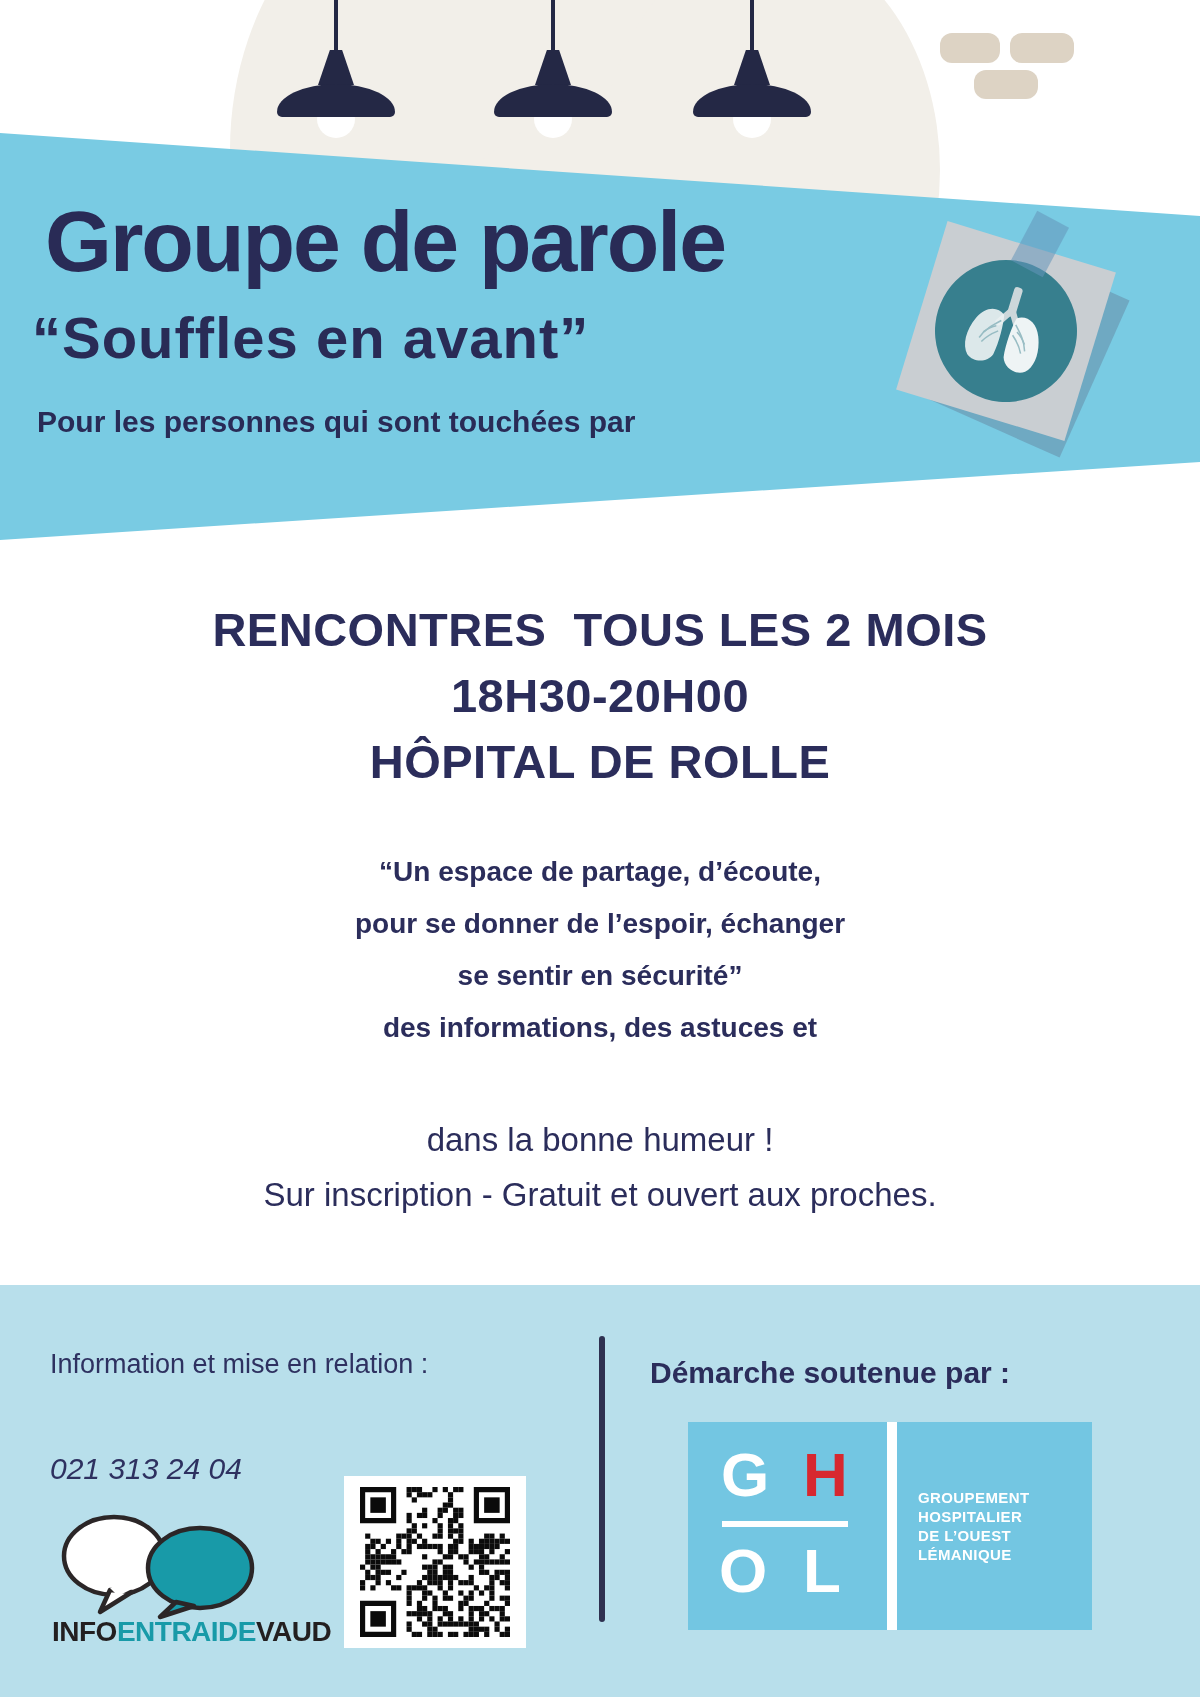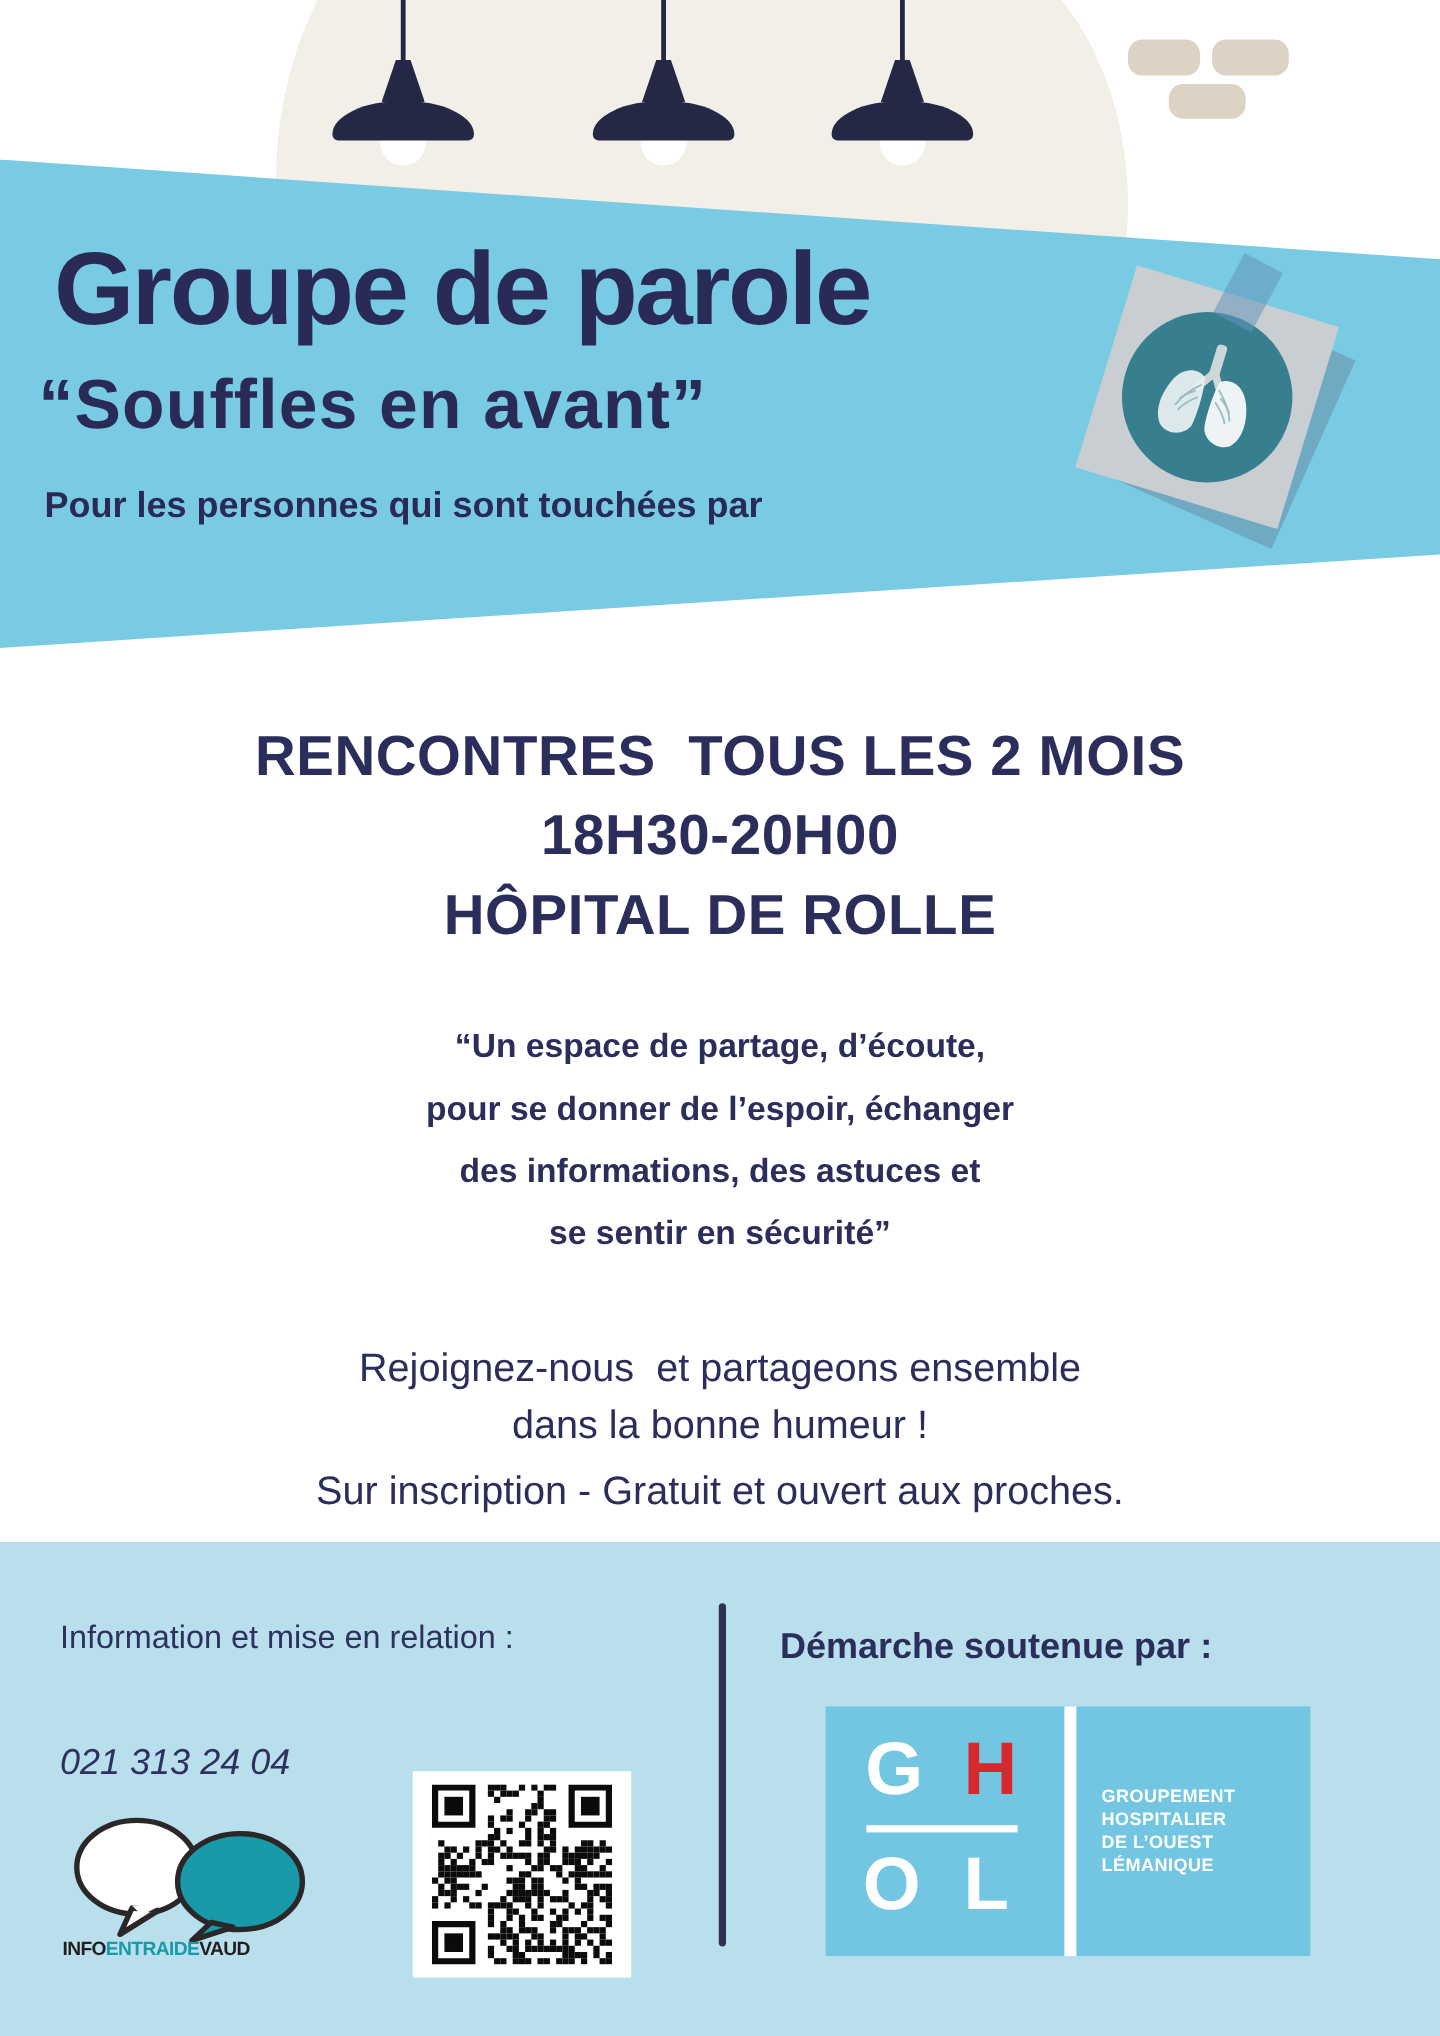--- a/index.html
+++ b/index.html
@@ -53,21 +53,21 @@
   .quote{top:846px;font-size:28px;line-height:52px;font-weight:700;}
   .join{top:1116px;font-size:33px;line-height:47px;font-weight:500;}
   .join .gap{margin-top:8px;}
 
   
   .footer{left:0;top:1285px;width:1200px;height:412px;background:#b8dfeb;}
   .f-head{left:50px;top:1349px;font-size:27px;font-weight:500;color:#2e3160;}
   .f-email{left:50px;top:1410px;font-size:30px;font-weight:500;color:#2e3160;}
   .f-phone{left:50px;top:1452px;font-size:30px;font-weight:500;color:#2e3160;font-style:italic;}
   .bubbles{left:48px;top:1512px;}
-  .brand{left:52px;top:1616px;font-size:16px;font-weight:800;letter-spacing:-0.5px;color:#231f20;}
+  .brand{left:52px;top:1616px;font-size:28px;font-weight:800;letter-spacing:-0.5px;color:#231f20;}
   .brand .teal{color:#189aa8;}
   .qrbox{left:344px;top:1476px;width:182px;height:172px;background:#ffffff;display:flex;align-items:center;justify-content:center;}
   .divider{left:599px;top:1336px;width:6px;height:286px;background:#2e3150;border-radius:3px;}
   .s-head{left:650px;top:1356px;width:480px;text-align:left;font-size:30px;font-weight:700;color:#2b2d5b;}
 
   
   .ghol{left:688px;top:1422px;width:404px;height:208px;background:#73c6e2;}
   .ghol .bar{position:absolute;left:199px;top:0;width:10px;height:208px;background:#ffffff;}
   .ghol .lt{position:absolute;font-size:62px;font-weight:700;color:#ffffff;line-height:62px;}
   .ghol .g{left:33px;top:22px;}
@@ -142,26 +142,25 @@
 
   <div class="abs center meeting">
     <div class="prewrap">RENCONTRES  TOUS LES 2 MOIS</div>
     <div>18H30-20H00</div>
     <div>HÔPITAL DE ROLLE</div>
   </div>
 
   <div class="abs center quote">
     <div>“Un espace de partage, d’écoute,</div>
     <div>pour se donner de l’espoir, échanger</div>
+    <div>se sentir en sécurité”</div>
     <div>des informations, des astuces et</div>
-    <div>se sentir en sécurité”</div>
   </div>
 
   <div class="abs center join">
-    <div class="prewrap">Rejoignez-nous  et partageons ensemble</div>
     <div>dans la bonne humeur !</div>
     <div class="gap">Sur inscription - Gratuit et ouvert aux proches.</div>
   </div>
 
   <div class="abs footer"></div>
   <div class="abs f-head">Information et mise en relation :</div>
   <div class="abs f-phone">021 313 24 04</div>
 
   <svg class="abs bubbles" width="220" height="108" viewBox="0 0 220 108">
     <ellipse cx="66" cy="44" rx="50" ry="39" fill="#ffffff" stroke="#2b2627" stroke-width="4.5"></ellipse>

